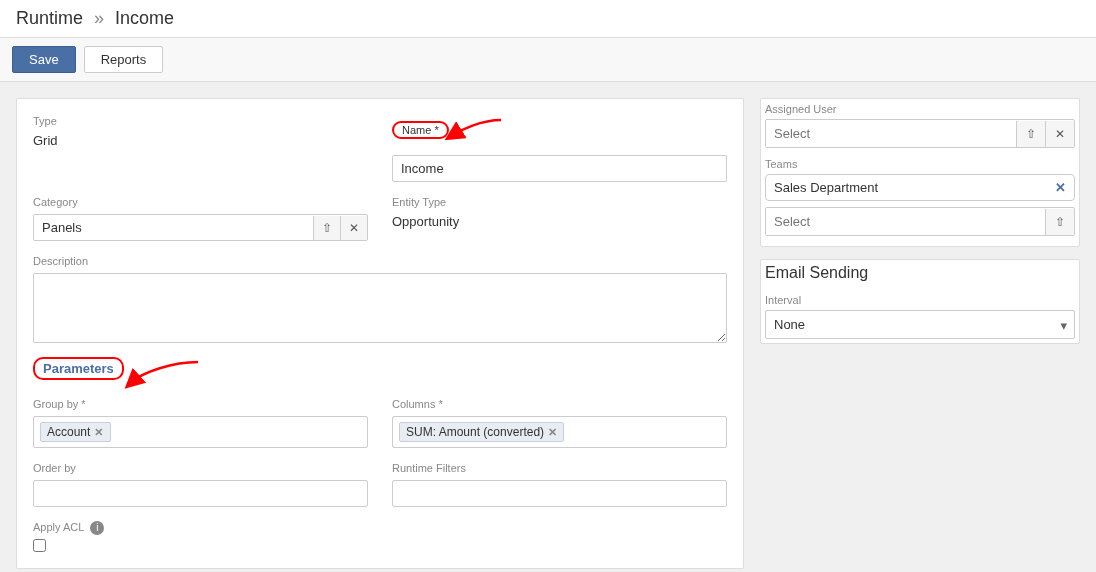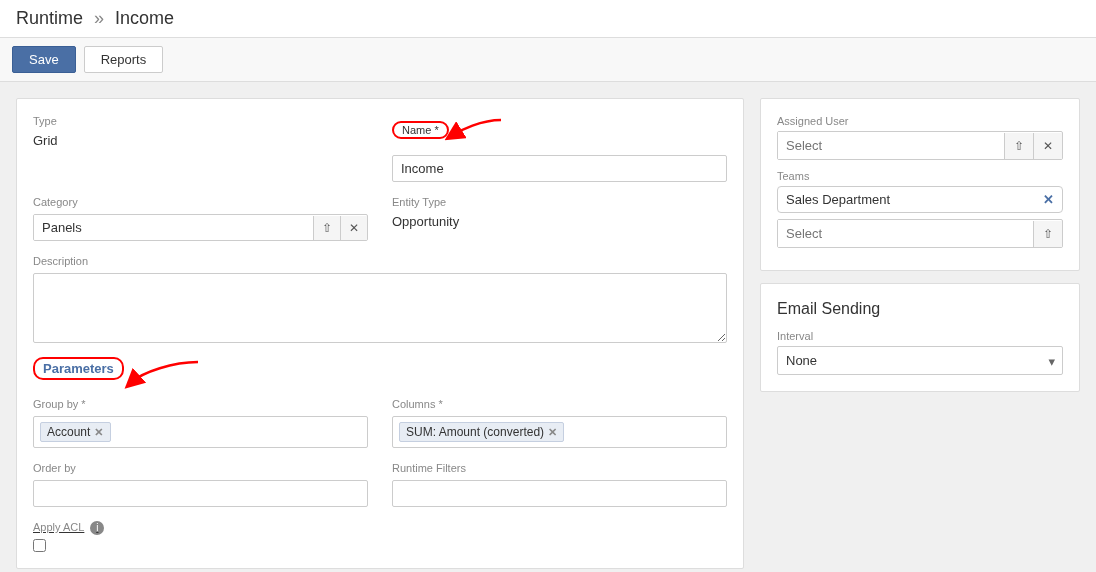--- a/index.html
+++ b/index.html
@@ -58,21 +58,21 @@
     .right-panel {
       width: 320px;
       display: flex;
       flex-direction: column;
       gap: 12px;
     }
     .right-card {
       background: #fff;
       border: 1px solid #ddd;
       border-radius: 2px;
-      padding: 16px;
+      padding: 4px;
     }
     .form-row {
       display: flex;
       gap: 24px;
       margin-bottom: 14px;
     }
     .form-group {
       flex: 1;
       display: flex;
       flex-direction: column;
@@ -259,21 +259,20 @@
       top: 50%;
       transform: translateY(-50%);
       color: #666;
       pointer-events: none;
     }
     .apply-acl-row {
       display: flex;
       align-items: center;
       gap: 6px;
       margin-top: 10px;
-      text-decoration: underline;
     }
     .info-icon {
       display: inline-block;
       width: 14px;
       height: 14px;
       border-radius: 50%;
       background: #888;
       color: #fff;
       font-size: 10px;
       text-align: center;

